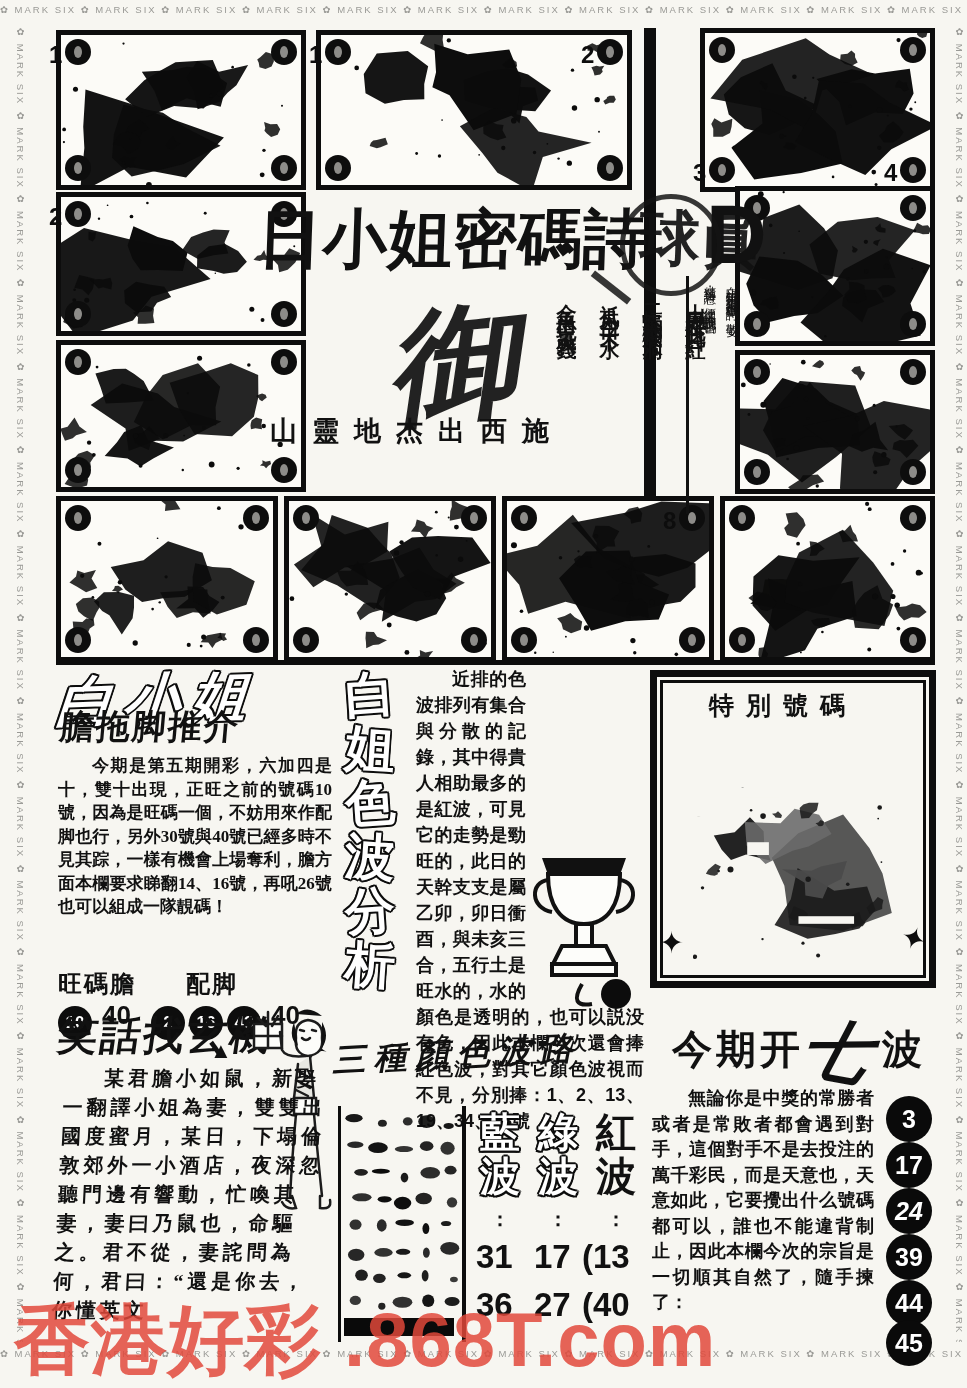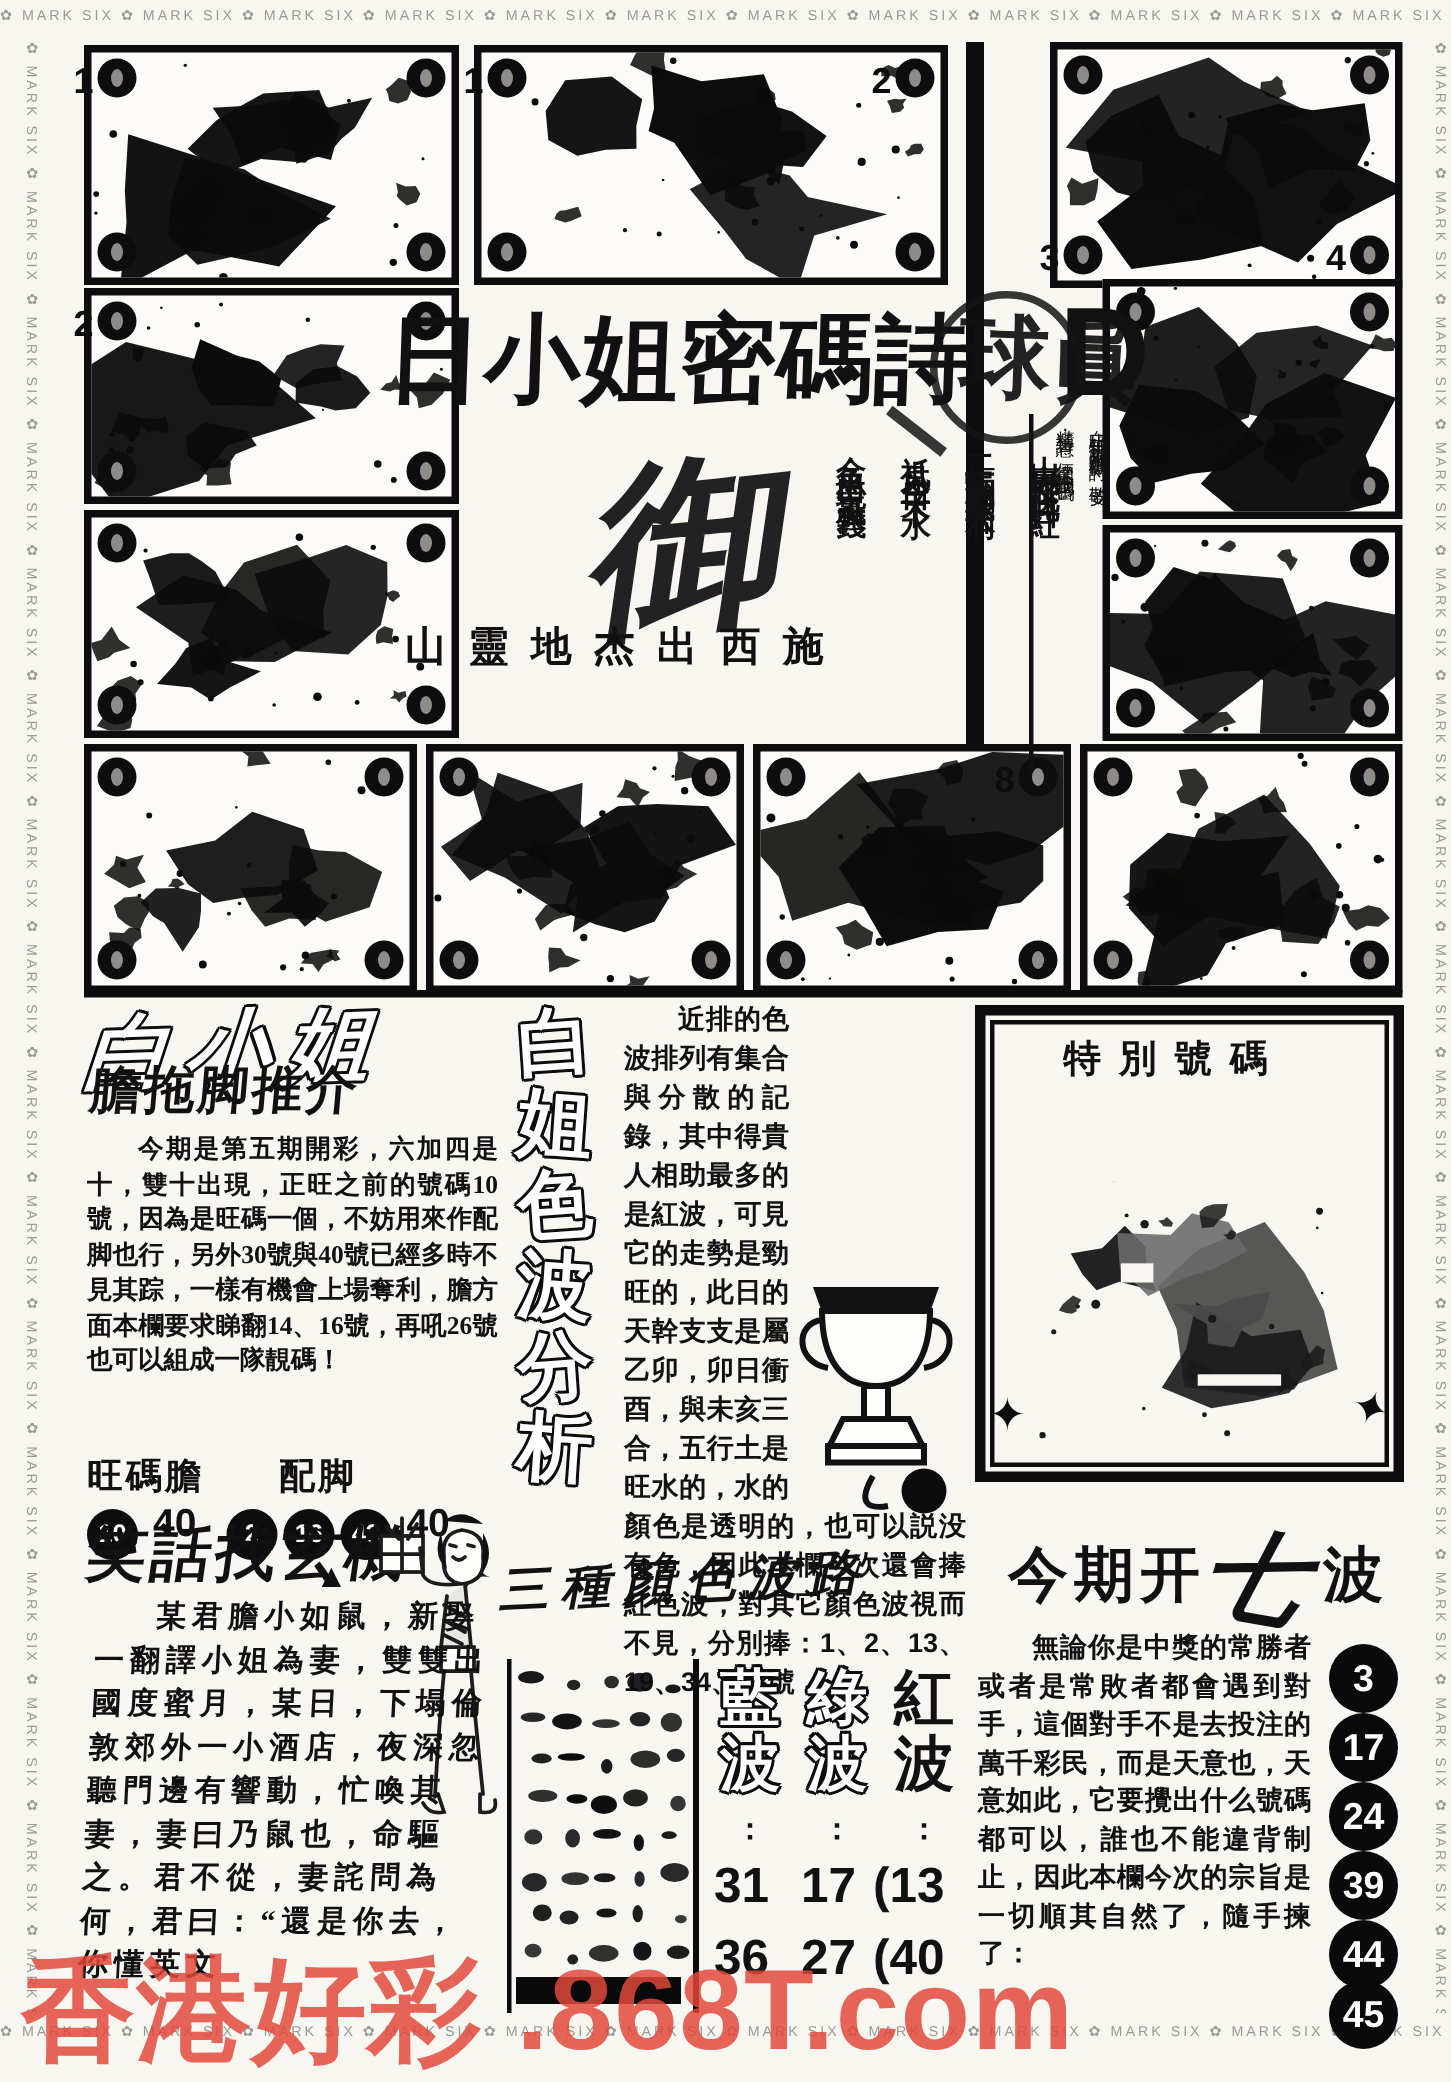--- a/index.html
+++ b/index.html
@@ -685,21 +685,21 @@
         <div class="tc-num abs" style="left: 246px; top: 260px;">(40</div>
       </div>
   </div>
 
   <div class="abs" style="left:652px;top:1086px;width:222px;height:260px;">
     <div class="fate-body">無論你是中獎的常勝者或者是常敗者都會遇到對手，這個對手不是去投注的萬千彩民，而是天意也，天意如此，它要攪出什么號碼都可以，誰也不能違背制止，因此本欄今次的宗旨是一切順其自然了，隨手揀了：</div>
   </div>
   <div id="picks-rail">
       <div class="pick" style="left: 886px; top: 1096px;">3</div>
       <div class="pick" style="left: 886px; top: 1142px;">17</div>
-      <div class="pick" style="left: 886px; top: 1188px;">24</div>
+      <div class="pick" style="left: 886px; top: 1188px; font-style: italic;">24</div>
       <div class="pick" style="left: 886px; top: 1234px;">39</div>
       <div class="pick" style="left: 886px; top: 1280px;">44</div>
       <div class="pick" style="left: 886px; top: 1320px;">45</div>
     </div>
 
   <div class="watermark abs" style="left: 14px; top: 1290px; color: rgb(226, 72, 58);">香港好彩 .868T.com</div>
 
 </div>
 
 </body></html>

